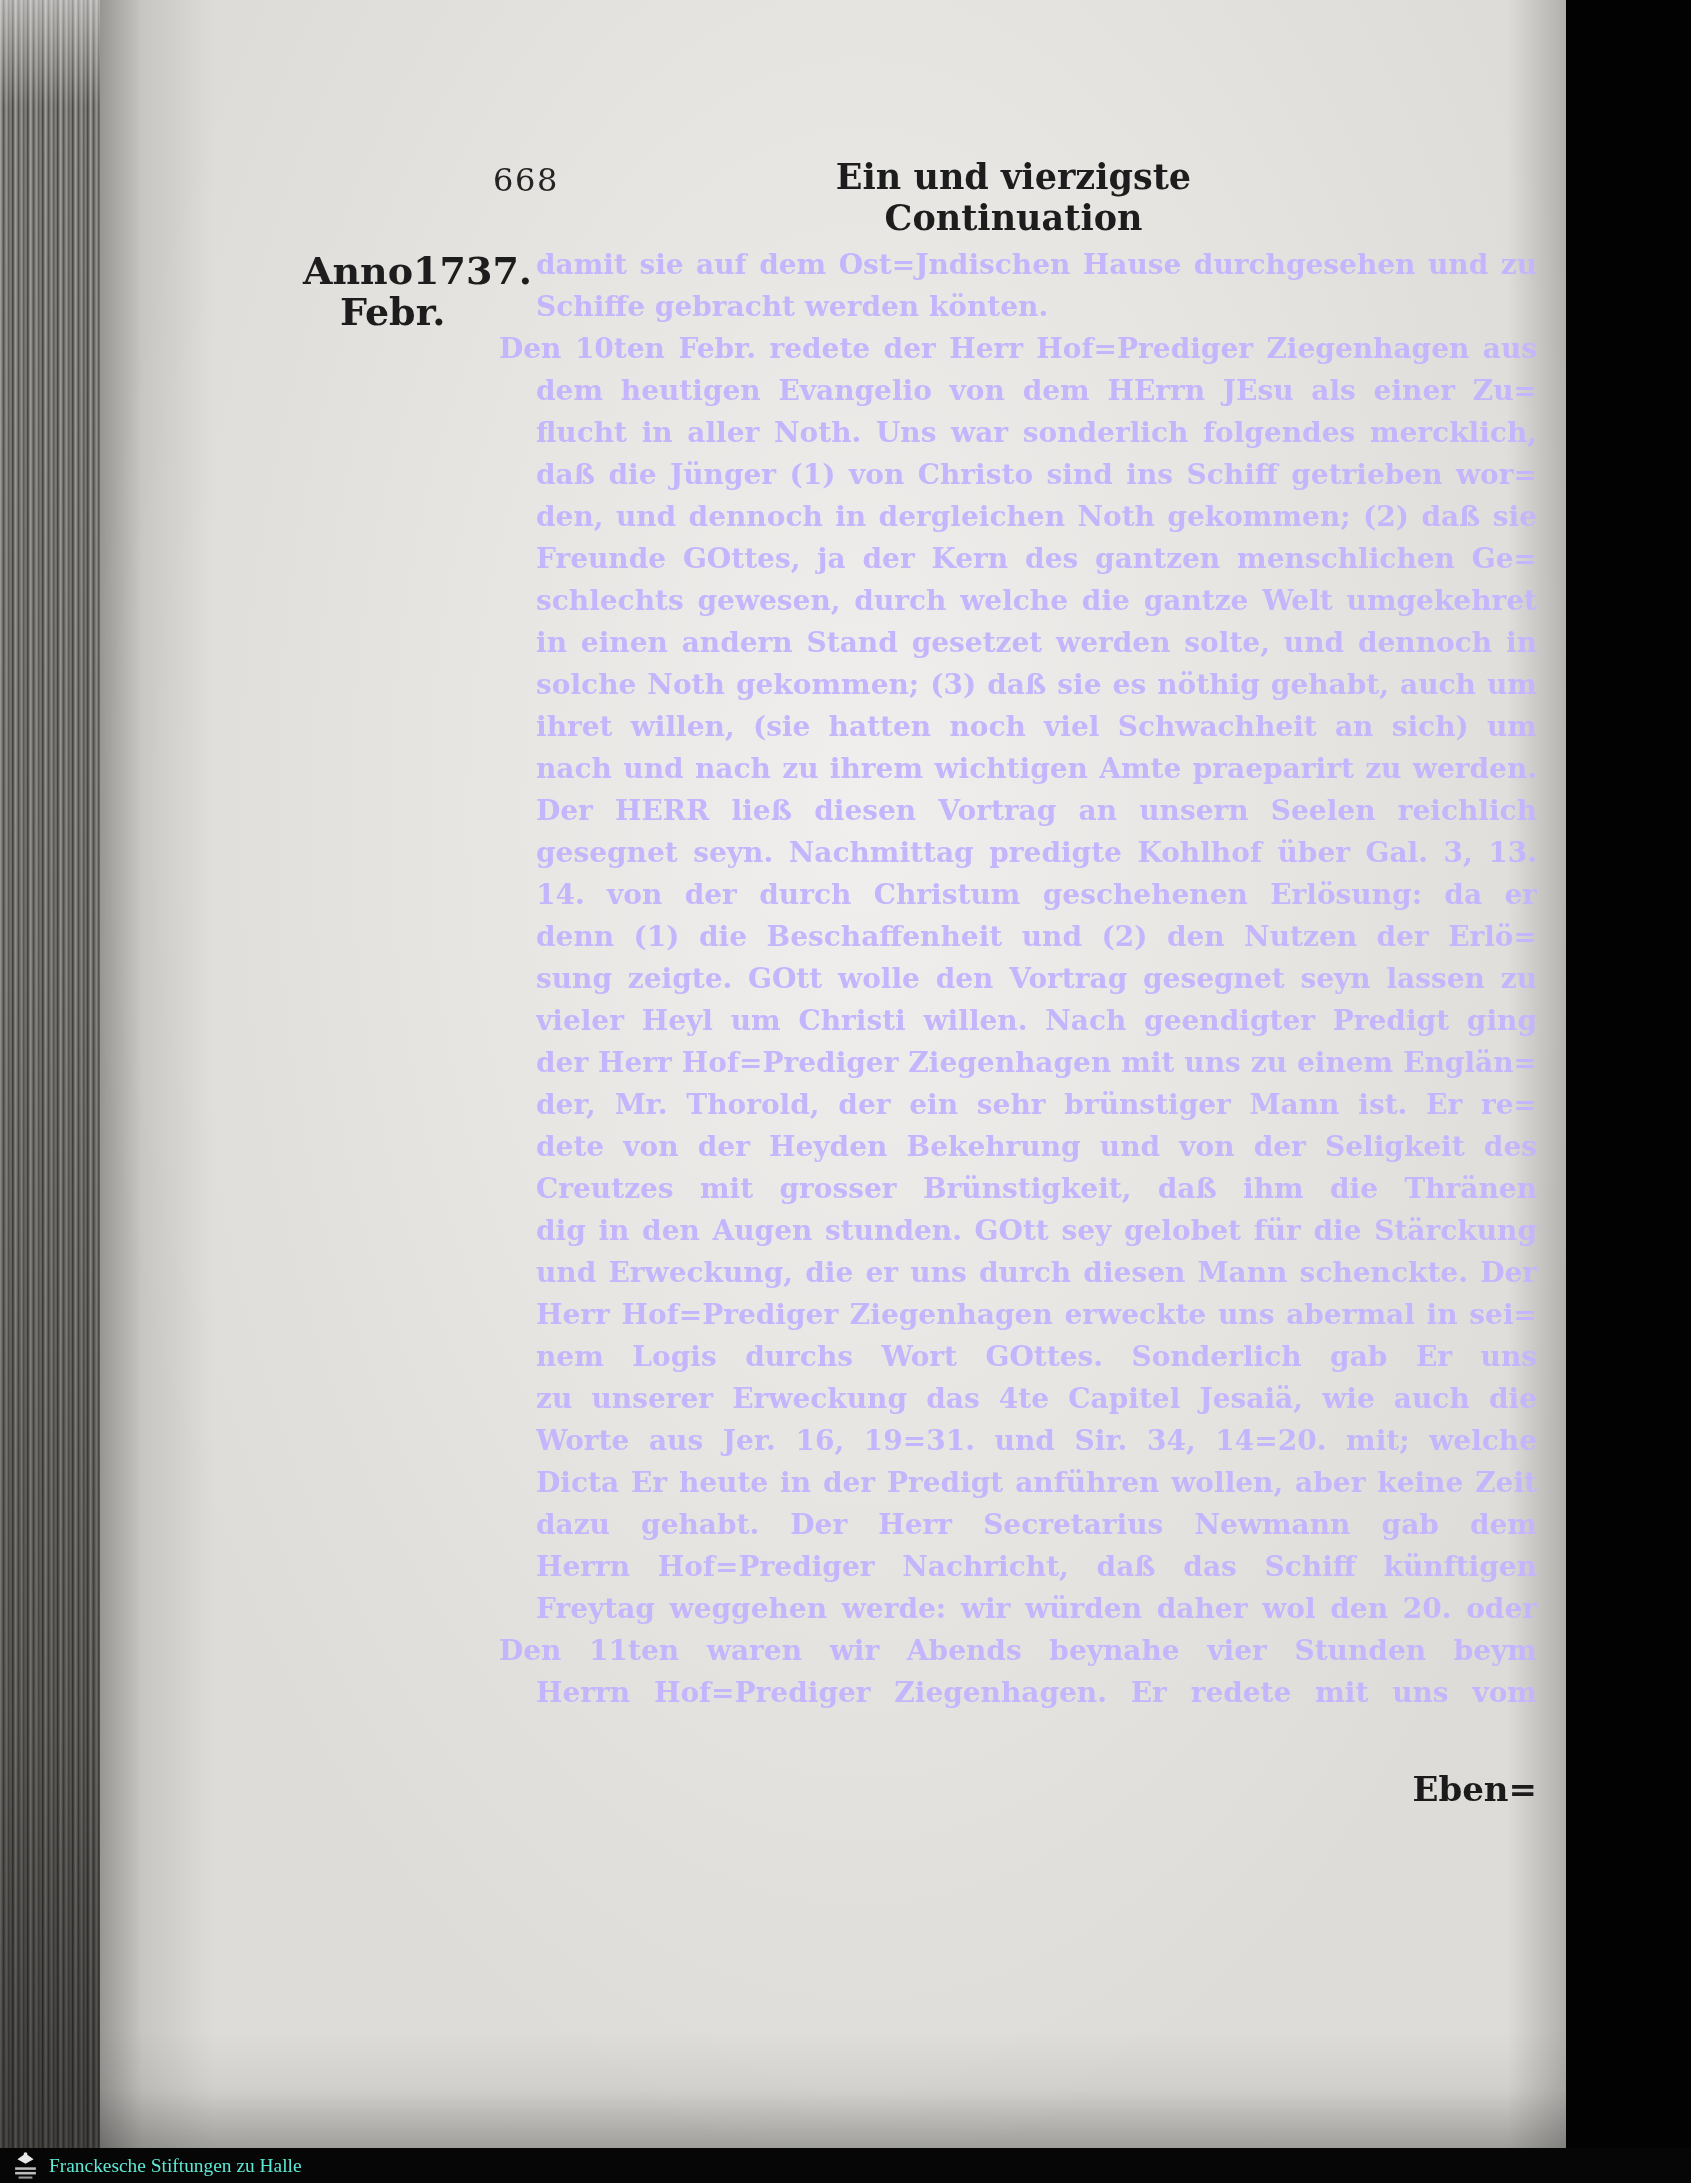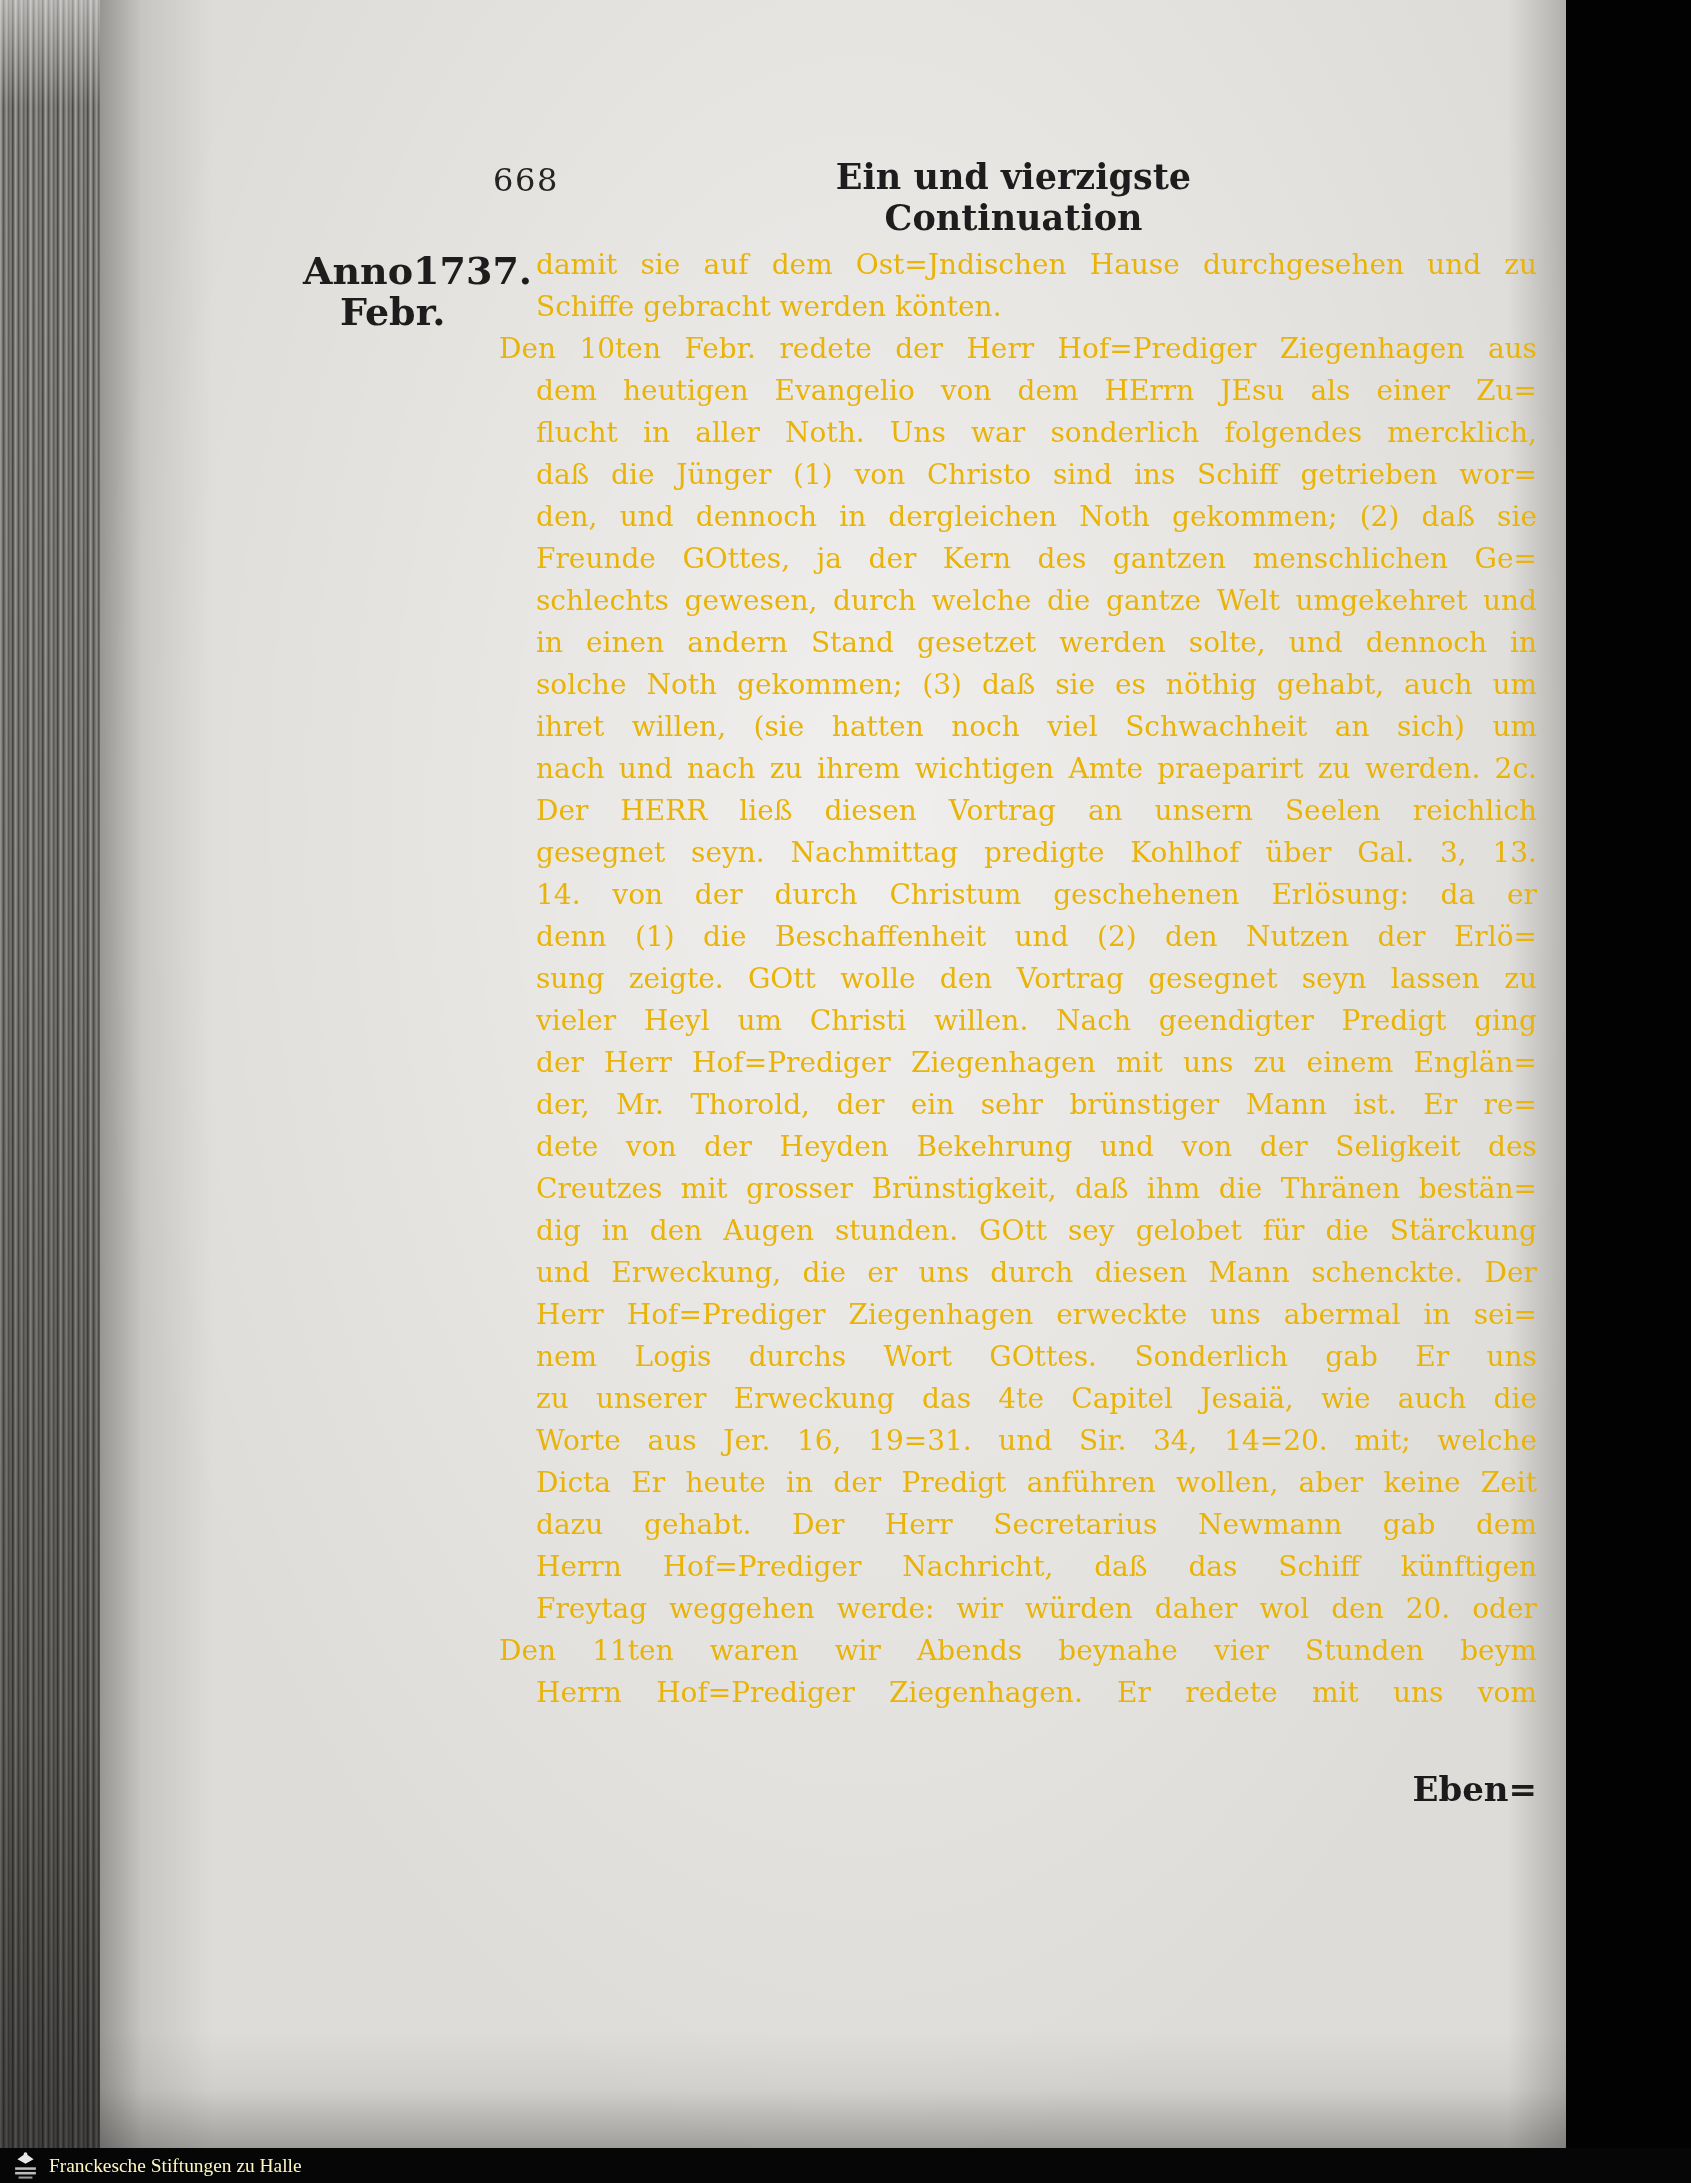--- a/index.html
+++ b/index.html
@@ -55,21 +55,21 @@
   
   .margin-note {
     position:absolute; left:303px; top:250px;
     font-size:38px; font-weight:700; color:#1d1d1d; line-height:41px;
   }
   .margin-note .l2 { margin-left:37px; }
 
   
   .body-text {
     position:absolute; left:536px; top:244px; width:1001px;
-    font-size:28px; font-weight:400; color:#eab308;
+    font-size:28px; font-weight:700; color:#c4b5fd;
   }
   .line {
     height:42px; line-height:42px; overflow:hidden;
   }
   .line.j { text-align:justify; text-align-last:justify; }
   .line.out { margin-left:-37px; }
 
   .catchword {
     position:absolute; left:536px; top:1769px; width:1001px;
     text-align:right; font-size:34px; font-weight:700; color:#1b1b1b;
@@ -77,21 +77,21 @@
 
   
   .bottom-bar {
     position:absolute; left:0; top:2148px; width:1691px; height:36px; background:#060606;
   }
   .footer-logo {
     position:absolute; left:11px; top:2150px; width:29px; height:30px;
   }
   .footer-label {
     position:absolute; left:49px; top:2155px;
-    font-family:"Liberation Serif", serif; font-size:19.4px; color:#fef9c3;
+    font-family:"Liberation Serif", serif; font-size:19.4px; color:#5eead4;
   }
 </style>
 </head>
 <body>
 
 <div class="scene">
 
   <div class="left-edge"></div>
 
   <div class="paper"></div>

